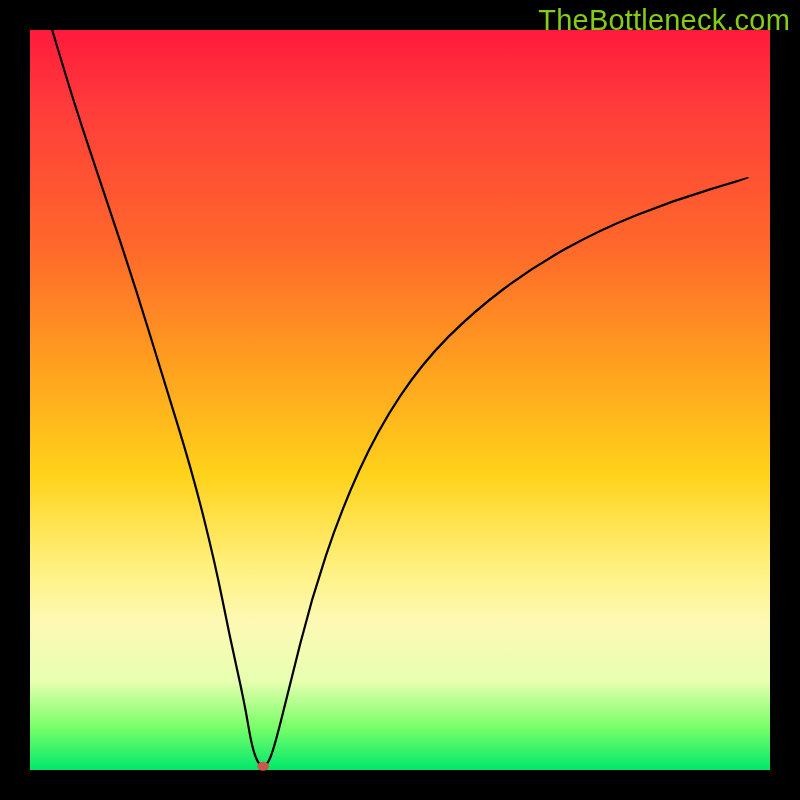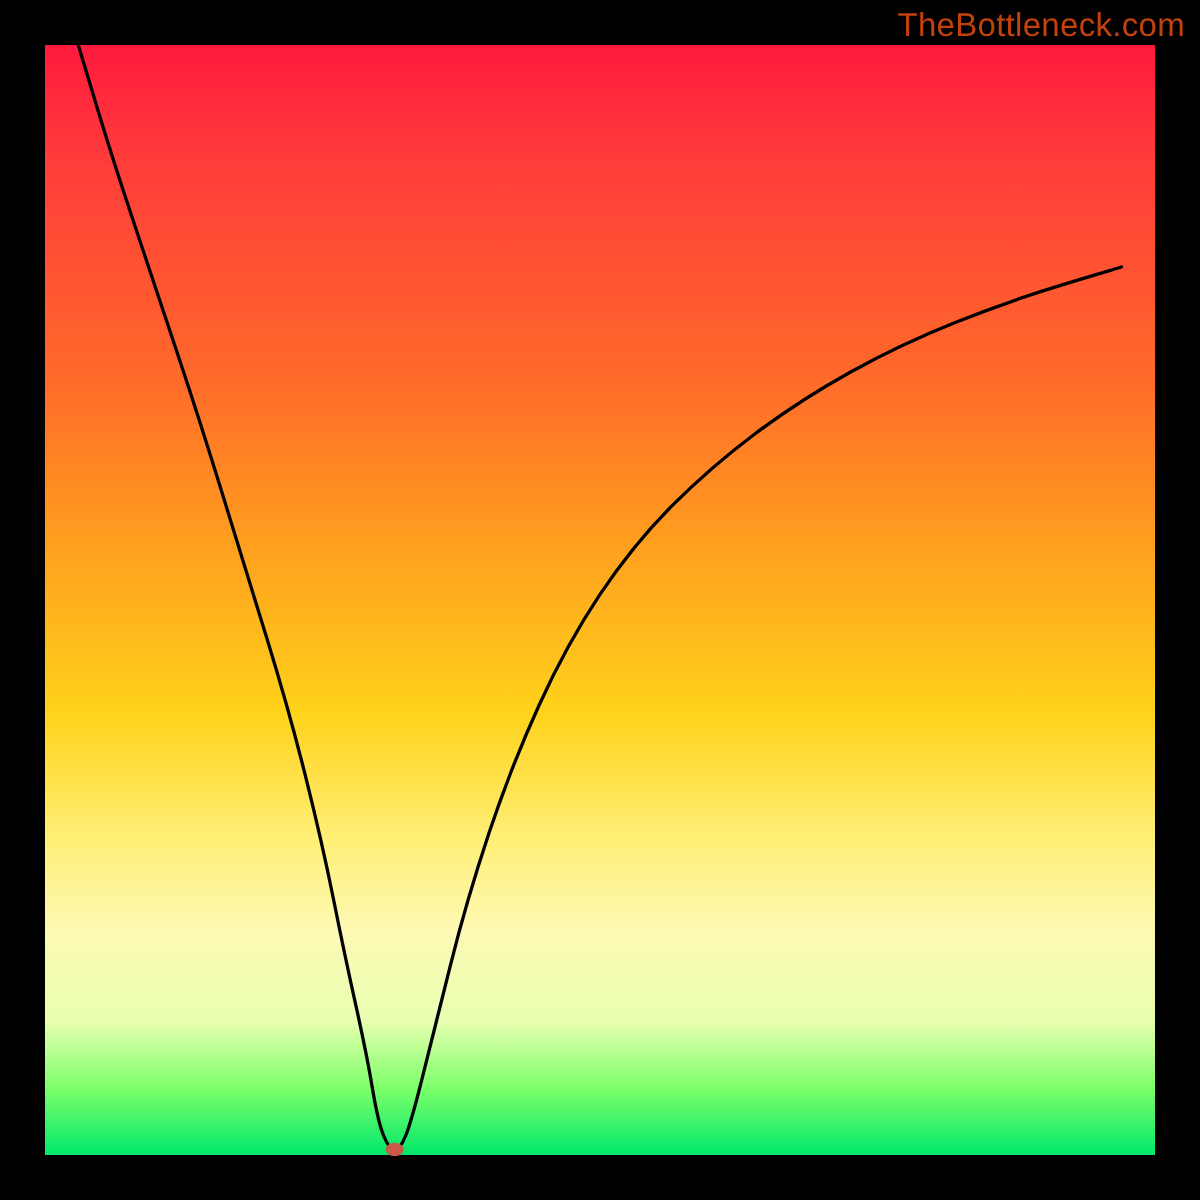--- a/index.html
+++ b/index.html
@@ -35,22 +35,22 @@
       #fdf9b5 80%,
       #e7ffb0 88%,
       #7dff6a 94%,
       #00e86b 100%
     );
   }
   .watermark {
     position: absolute;
     top: 4px;
     right: 10px;
-    color: #c2410c;
-    font-size: 22px;
+    color: #84cc16;
+    font-size: 29px;
     font-weight: 500;
     letter-spacing: 0.2px;
     user-select: none;
     text-align: right;
   }
   svg.curve {
     position: absolute;
     left: 0;
     top: 0;
     width: 740px;

